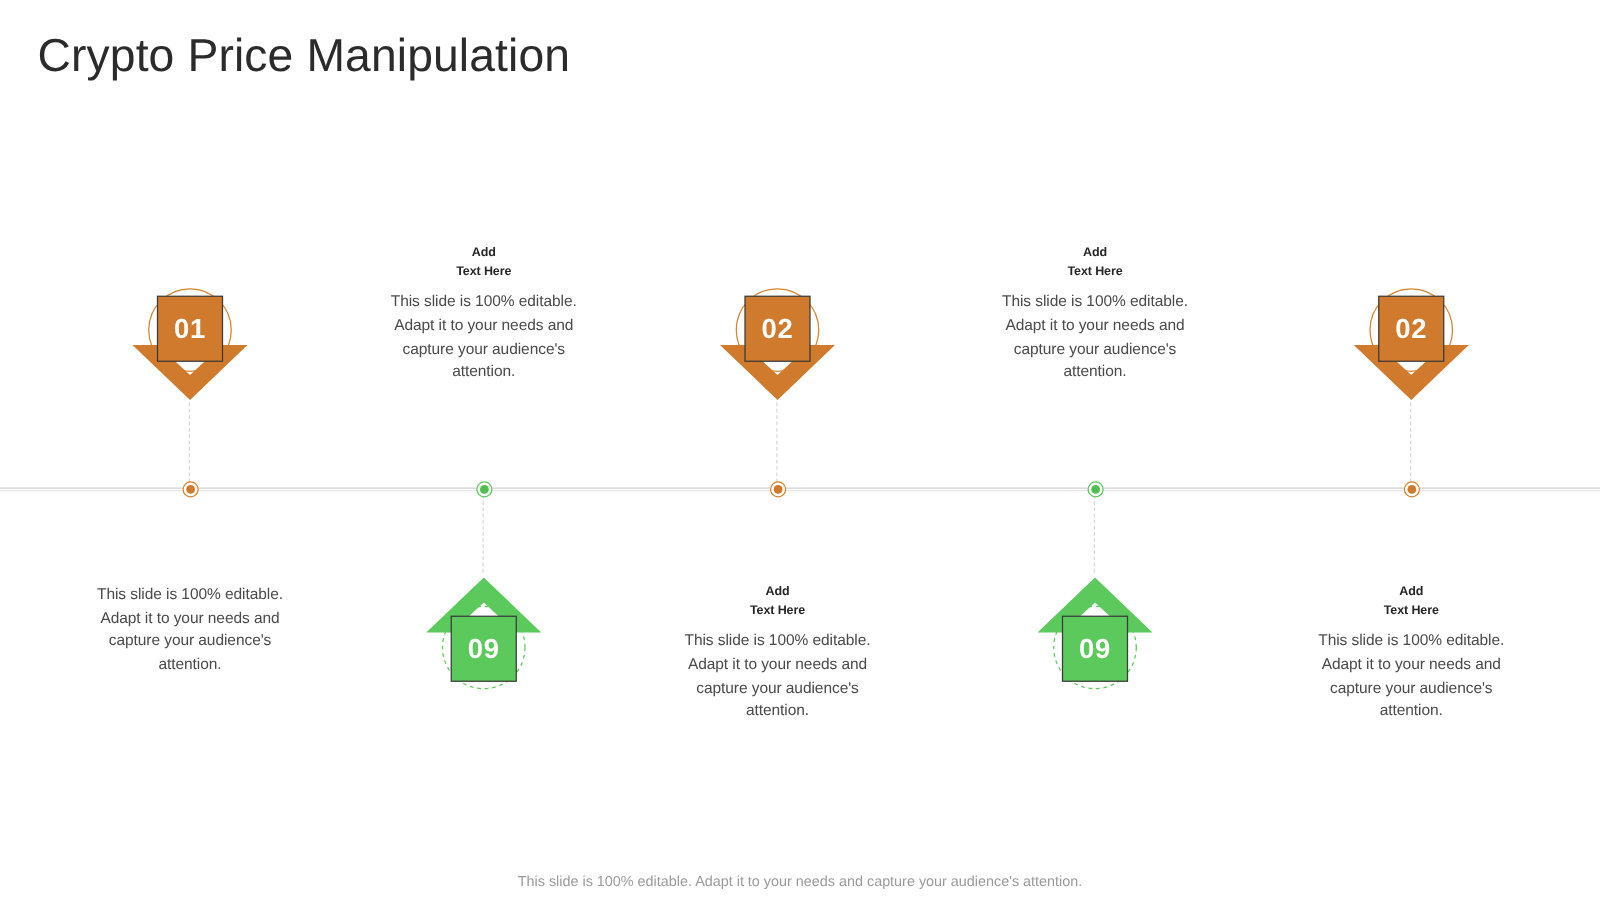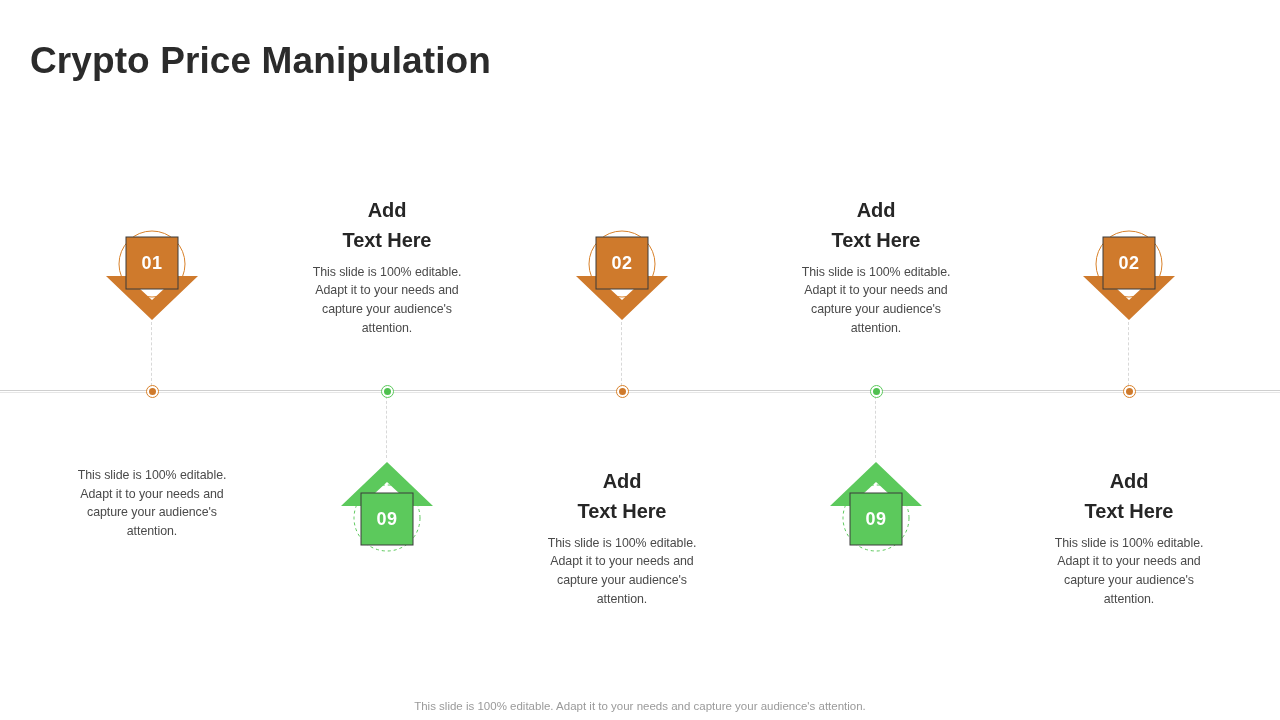--- a/index.html
+++ b/index.html
@@ -12,23 +12,23 @@
     background: #ffffff;
     font-family: "Liberation Sans", sans-serif;
     overflow: hidden;
     position: relative;
   }
 
   
   #page-title {
     position: absolute;
     left: 30px;
-    top: 40px;
+    top: 24px;
     font-size: 37px;
-    font-weight: 700;
+    font-weight: 400;
     color: #2b2b2b;
     letter-spacing: 0.1px;
     white-space: nowrap;
   }
 
   
   #timeline-axis {
     position: absolute;
     left: 0;
     top: 390px;
@@ -108,41 +108,41 @@
   .step.down .marker { top: 458px; }
 
   .marker svg { display: block; }
 
   .marker .num {
     position: absolute;
     left: 50%;
     width: 54px;
     margin-left: -27px;
     text-align: center;
-    font-size: 18px;
+    font-size: 22px;
     font-weight: bold;
     color: #ffffff;
     line-height: 52px;
     letter-spacing: 0.5px;
   }
   .step.up .marker .num   { top: 13px; }
   .step.down .marker .num { top: 35px; }
 
   
   .textblock {
     position: absolute;
     left: -88px;
     width: 176px;
     text-align: center;
   }
   .step.up .textblock   { top: 466px; }
   .step.down .textblock { top: 195px; }
 
   .tb-heading {
-    font-size: 20px;
+    font-size: 10px;
     font-weight: bold;
     color: #262626;
     line-height: 1.52;
     letter-spacing: -0.1px;
     margin: 0 0 7px 0;
   }
   .tb-body {
     font-size: 12.4px;
     color: #4a4a4a;
     line-height: 1.5;

